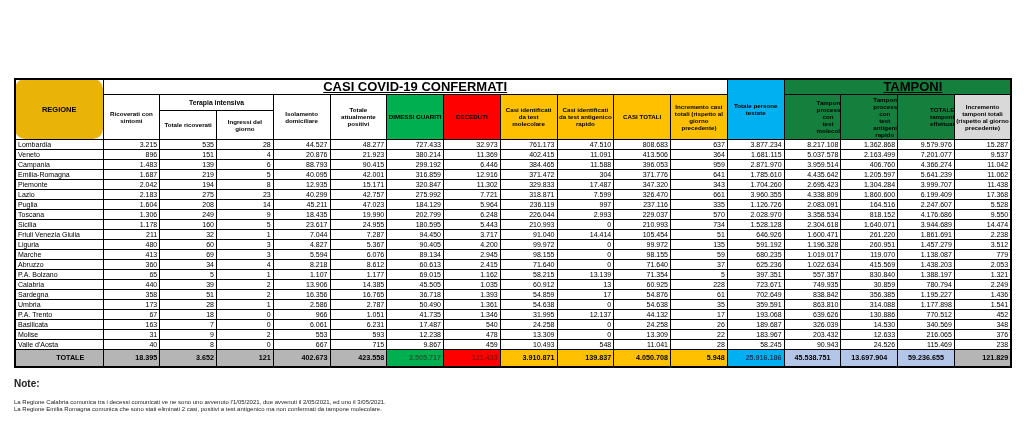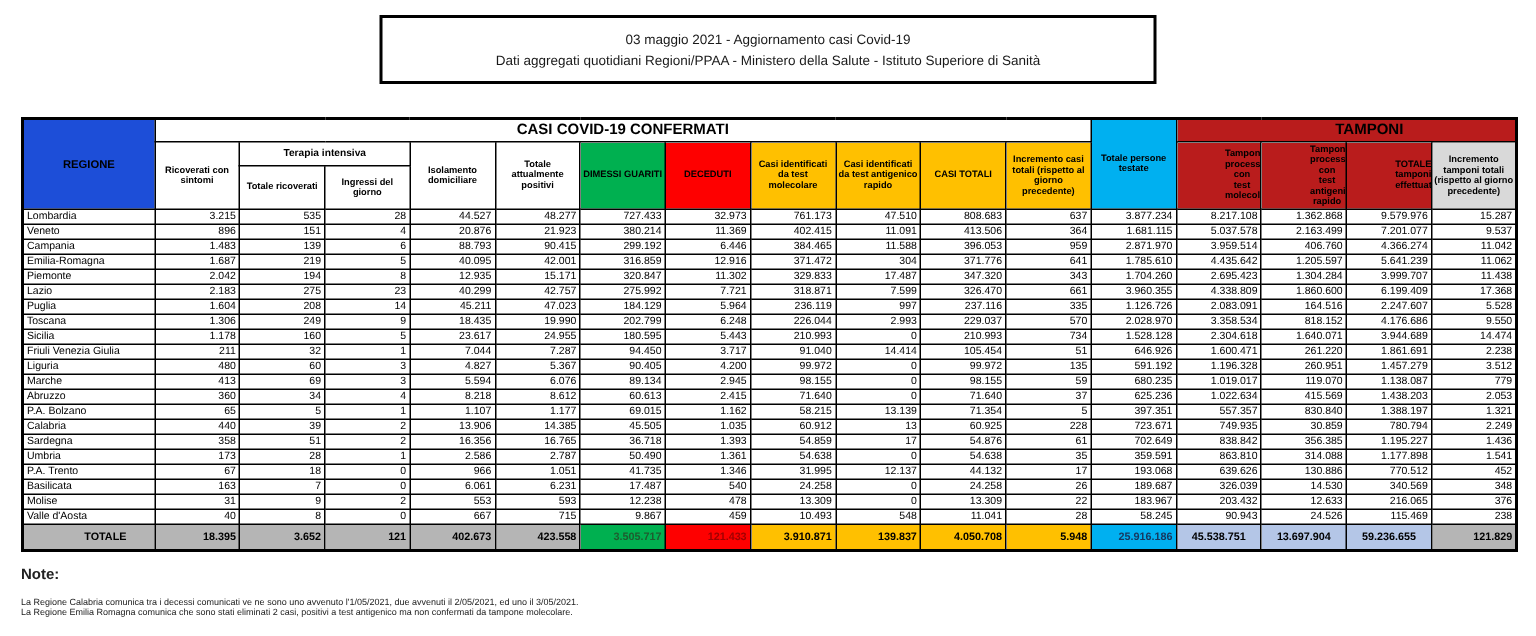--- a/index.html
+++ b/index.html
@@ -18,28 +18,28 @@
     border-collapse: collapse; table-layout: fixed;
     border: 2px solid #000;
   }
   table.covid th, table.covid td {
     border: 1px solid #000; overflow: hidden; white-space: nowrap;
     color: #000;
   }
   table.covid th { white-space: normal; font-weight: bold; }
 
   thead th { font-size: 6.2px; line-height: 7px; text-align: center; vertical-align: middle; background: #fff; padding: 1px; }
-  th.band { font-size: 10px; height: 15px; }
-  th.regione { background: #1d4ed8; font-size: 7.5px; width: 88px; }
+  th.band { font-size: 13px; height: 15px; text-decoration: underline; }
+  th.regione { background: #eab308; font-size: 7.5px; width: 88px; border-radius: 10px; }
   th.terapia { font-size: 6.8px; height: 16px; }
   th.green  { background: #00b050; color: #1e5c2f; }
   th.red    { background: #fe0000; color: #a00000; }
   th.yellow { background: #ffc000; color: #000; }
   th.cyan   { background: #00b0f0; color: #17375e; }
-  th.blue   { background: #b91c1c; color: #000; padding-left: 32px; }
+  th.blue   { background: #15803d; color: #000; padding-left: 32px; }
   th.gray2  { background: #d9d9d9; color: #000; }
 
   tbody td { font-size: 7px; height: 9.6px; line-height: 9px; padding: 0 2px; text-align: right; background: #fff; }
   tbody td.region { text-align: left; }
 
   tr.total td { font-weight: bold; font-size: 7.2px; height: 18px; background: #b5b5b5; }
   tr.total td.region { text-align: center; padding-left: 24px; }
   tr.total td.c-green  { background: #00b050; color: #1e5c2f; }
   tr.total td.c-red    { background: #fe0000; color: #a00000; }
   tr.total td.c-yellow { background: #ffc000; color: #000; }
@@ -49,24 +49,20 @@
 
   .notes { position: absolute; left: 14px; top: 378px; width: 990px; color: #222; }
   .notes-title { font-size: 10px; font-weight: bold; margin-bottom: 10px; }
   .note-line { font-size: 6px; line-height: 7px; }
 </style>
 </head>
 <body>
 
 <div class="page">
 
-  <div class="title-box">
-    <div>03 maggio 2021 - Aggiornamento casi Covid-19</div>
-    <div>Dati aggregati quotidiani Regioni/PPAA - Ministero della Salute - Istituto Superiore di Sanità</div>
-  </div>
 
   <table class="covid">
     <colgroup>
       <col style="width:88px">
       <col span="16" style="width:56.75px">
     </colgroup>
     <thead>
       <tr>
         <th rowspan="3" class="regione">REGIONE</th>
         <th colspan="11" class="band">CASI COVID-19 CONFERMATI</th>

